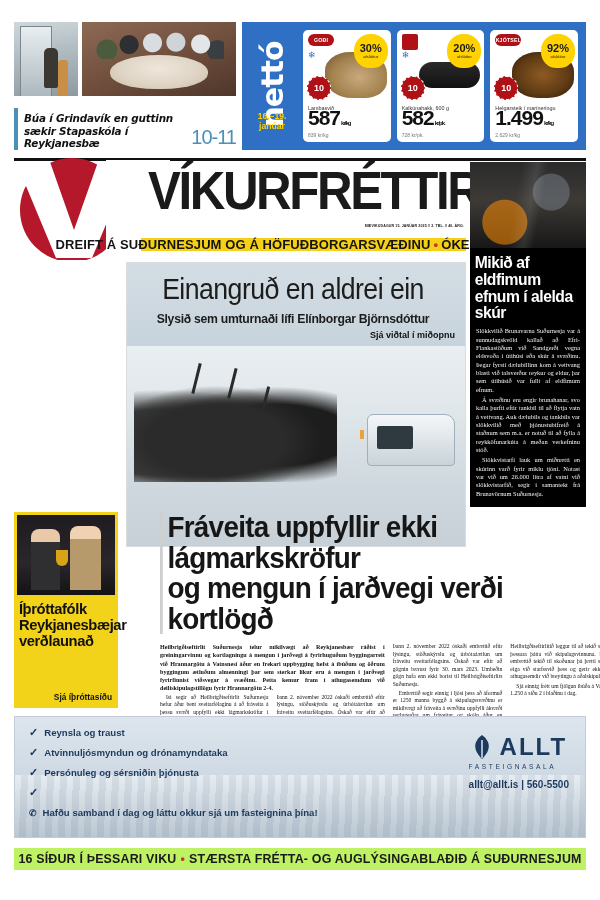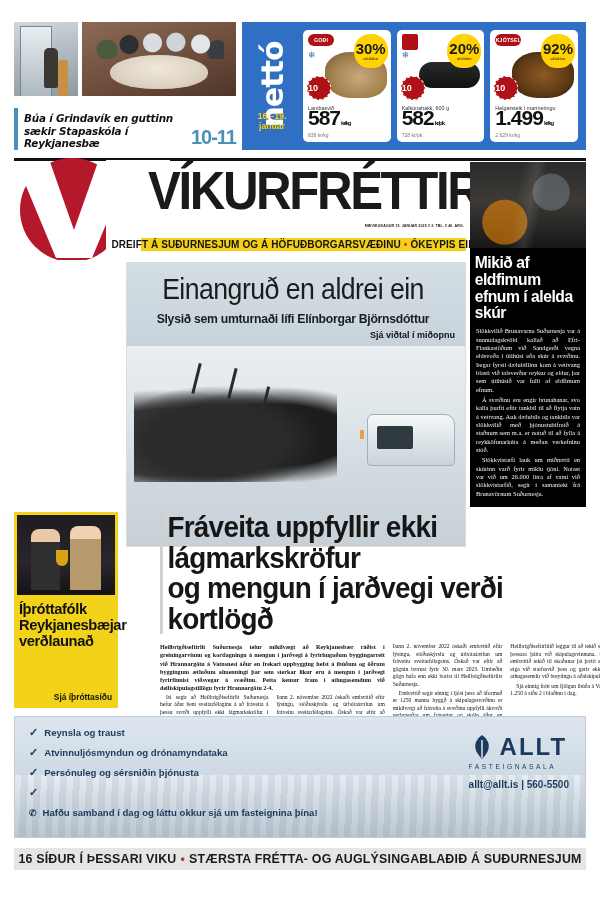--- a/index.html
+++ b/index.html
@@ -65,21 +65,21 @@
     padding: 4px 0 0 6px; gap: 4px; align-items: flex-start;
   }
   .teaser-cap-text {
     font-family: "DejaVu Sans", sans-serif;
     font-weight: 700; font-style: italic;
     font-size: 10.4px; line-height: 1.22; color: #111;
     letter-spacing: -0.2px; flex: 1 1 auto;
   }
   .teaser-page {
     color: #4a90b8; font-family: "Liberation Sans Narrow","Liberation Sans",sans-serif;
-    font-weight: 700; font-size: 20px; letter-spacing: -1px;
+    font-weight: 400; font-size: 20px; letter-spacing: -1px;
     align-self: flex-end; padding-bottom: 1px; white-space: nowrap;
   }
 
   
   .netto {
     width: 344px; height: 128px; background: #2f6fc4;
     position: relative; display: flex; align-items: center;
     padding: 6px 8px 6px 4px; gap: 5px;
   }
   .netto-brand {
@@ -106,26 +106,26 @@
     background: #b01116; color: #fff; font-size: 5.2px; font-weight: 700;
     display: flex; align-items: center; justify-content: center; letter-spacing: .2px;
   }
   .ncard-logo.sq { border-radius: 2px; background:#b01116; width:16px;height:16px; }
   .snow { position:absolute; left:5px; top:20px; color:#2f6fc4; font-size:9px; }
   .badge-pct {
     position: absolute; right: 3px; top: 4px; width: 34px; height: 34px;
     background: #ffd200; border-radius: 48% 48% 46% 46%;
     display: flex; flex-direction: column; align-items: center; justify-content: center;
   }
-  .badge-pct b { font-size: 15px; color: #1b1b1b; line-height: 1; text-align: right; }
+  .badge-pct b { font-size: 11px; color: #1b1b1b; line-height: 1; text-align: right; }
   .badge-pct i { font-size: 4.2px; font-style: normal; color: #1b1b1b; }
   .badge-ten {
     position: absolute; left: 4px; top: 46px; width: 24px; height: 24px;
     border-radius: 50%; background: #b01116; color: #fff;
-    display: flex; flex-direction: column; align-items: flex-start; justify-content: center;
+    display: flex; flex-direction: column; align-items: center; justify-content: center;
     border: 1px dashed #fff;
   }
   .badge-ten b { font-size: 9px; line-height: 1; }
   .prod-img {
     position: absolute; left: 22px; top: 22px; right: 4px; height: 46px;
   }
   .img-lamb { background: radial-gradient(ellipse at 55% 55%, #c9a97d 0%, #a4834f 55%, #6f5531 100%); border-radius: 40% 46% 36% 44%; }
   .img-roll { background: linear-gradient(180deg,#2a2a2a,#111); border-radius: 16px; height: 26px; top: 32px; }
   .img-roast { background: radial-gradient(ellipse at 50% 50%, #8d5a23 0%, #5e3a14 60%, #241608 100%); border-radius: 42%; }
   .ncard-name {
@@ -162,21 +162,21 @@
   }
   .mast-meta {
     position: absolute; right: 136px; top: 66px;
     font-size: 3.6px; font-weight: 700; color: #222; letter-spacing: .1px;
   }
   .mast-banner {
     position: absolute; left: 141px; top: 80px; width: 325px; height: 13px;
     background: #f5d016; display: flex; align-items: center; justify-content: center;
   }
   .mast-banner span {
-    font-size: 10px; font-weight: 700; color: #141414; letter-spacing: .1px;
+    font-size: 13px; font-weight: 700; color: #141414; letter-spacing: .1px;
     white-space: nowrap;
   }
   .mast-banner .dot { color:#c0392b; margin:0 3px; }
 
   
   .fire-col {
     position: absolute; left: 470px; top: 162px; width: 116px; height: 345px;
     background: #000; color: #fff; display: flex; flex-direction: column;
   }
   .fire-photo {
@@ -352,21 +352,21 @@
   .allt-tag {
     font-size: 6.6px; letter-spacing: 2.6px; color: #1c3a5e; margin-top: 2px;
   }
   .allt-contact {
     margin-top: 9px; font-size: 10px; font-weight: 700; color: #1c3a5e;
   }
 
   
   .bottom-banner {
     position: absolute; left: 14px; top: 848px; width: 572px; height: 22px;
-    background: #e5e5e5; display: flex; align-items: center; justify-content: center;
+    background: #bef264; display: flex; align-items: center; justify-content: center;
   }
   .bottom-banner span {
     font-family: "Liberation Sans Narrow","Liberation Sans", sans-serif;
     font-weight: 700; font-size: 12.4px; color: #1a1a1a; letter-spacing: .2px;
     white-space: nowrap;
   }
   .bottom-banner .dot { color: #c0392b; margin: 0 4px; }
 </style>
 </head>
 <body>

